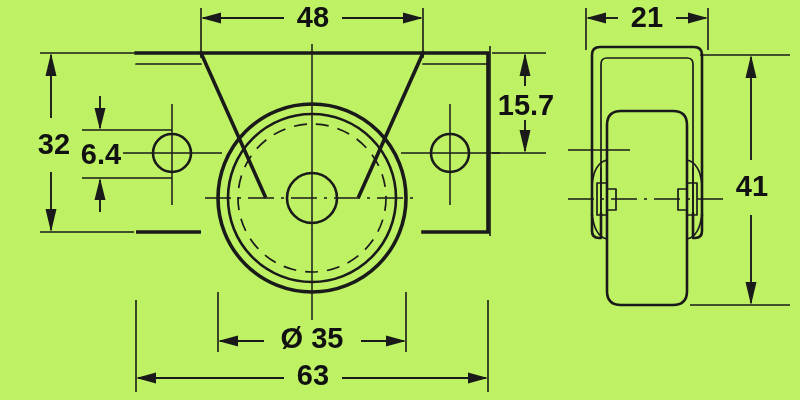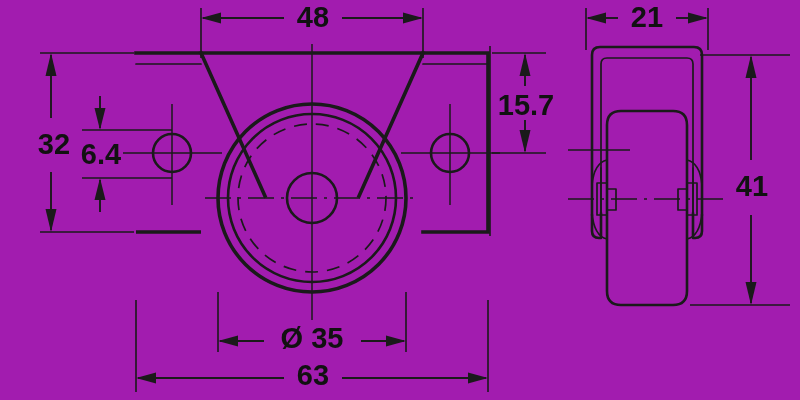--- a/index.html
+++ b/index.html
@@ -7,21 +7,21 @@
     padding: 0;
     background: #ffffff;
   }
   body {
     font-family: "Liberation Sans", sans-serif;
   }
   #drawing-root {
     position: relative;
     width: 800px;
     height: 400px;
-    background: #a21caf;
+    background: #bef264;
     overflow: hidden;
   }
   svg#technical-drawing {
     display: block;
     width: 800px;
     height: 400px;
   }
   .outline {
     fill: none;
     stroke: #1a1a1a;

